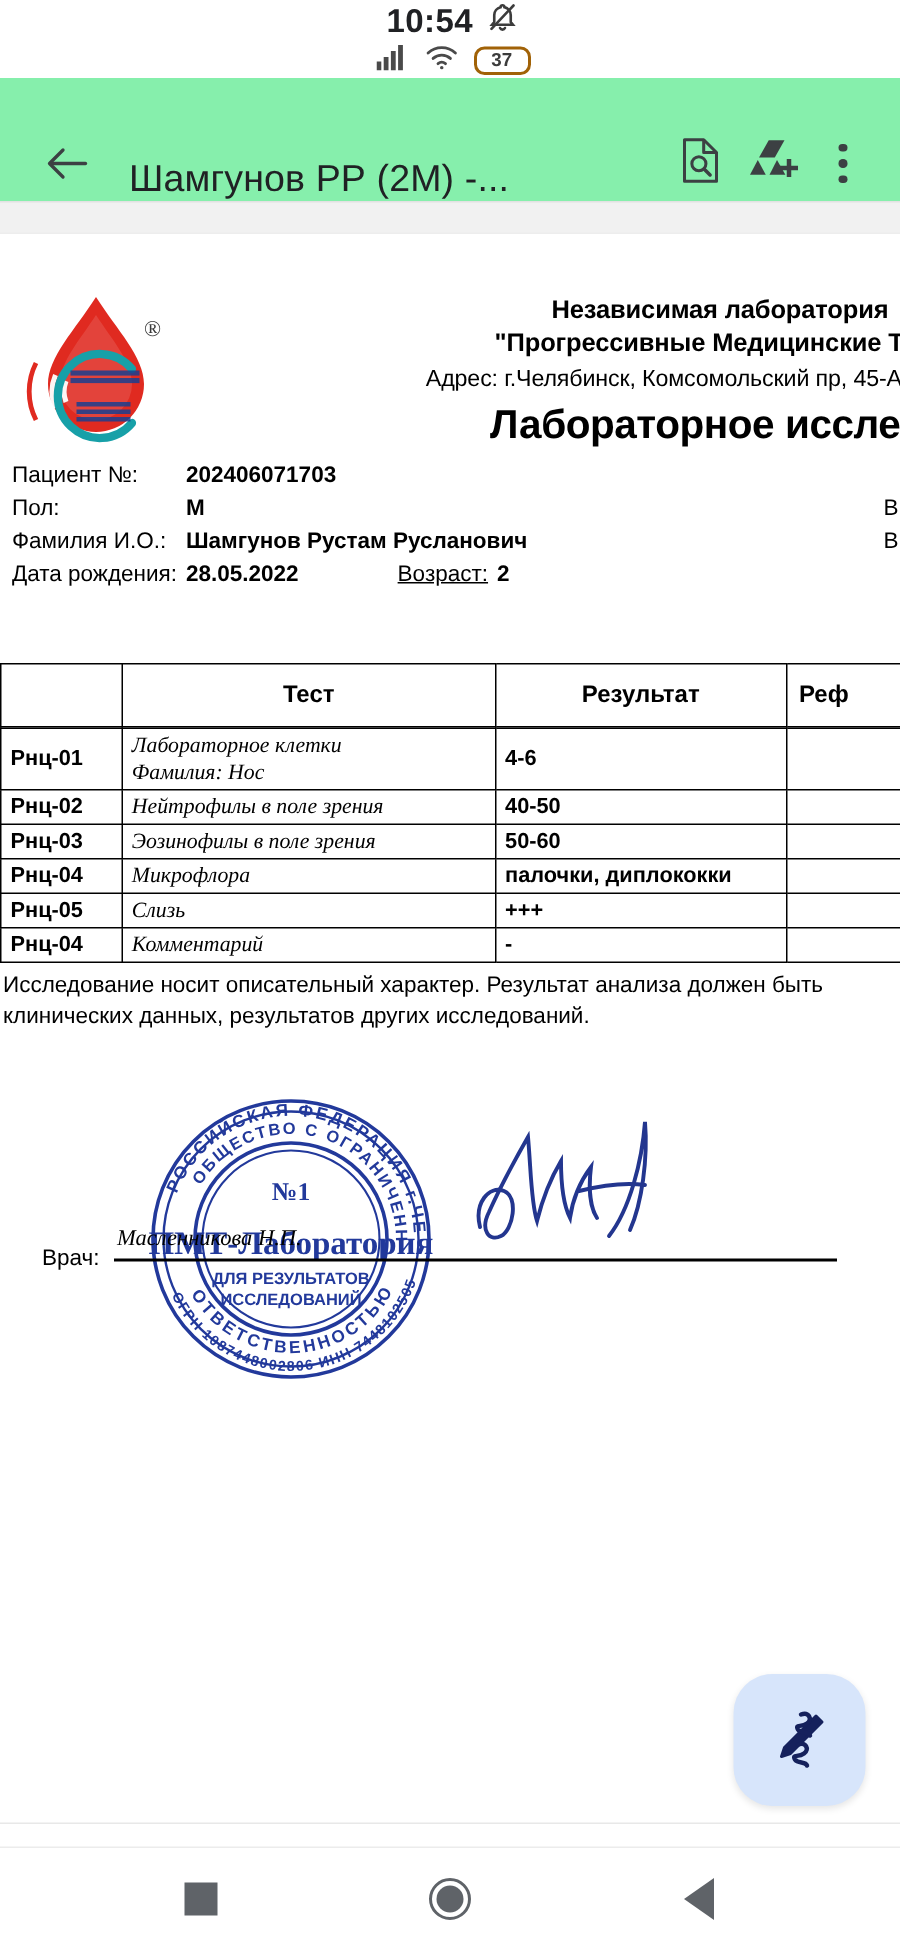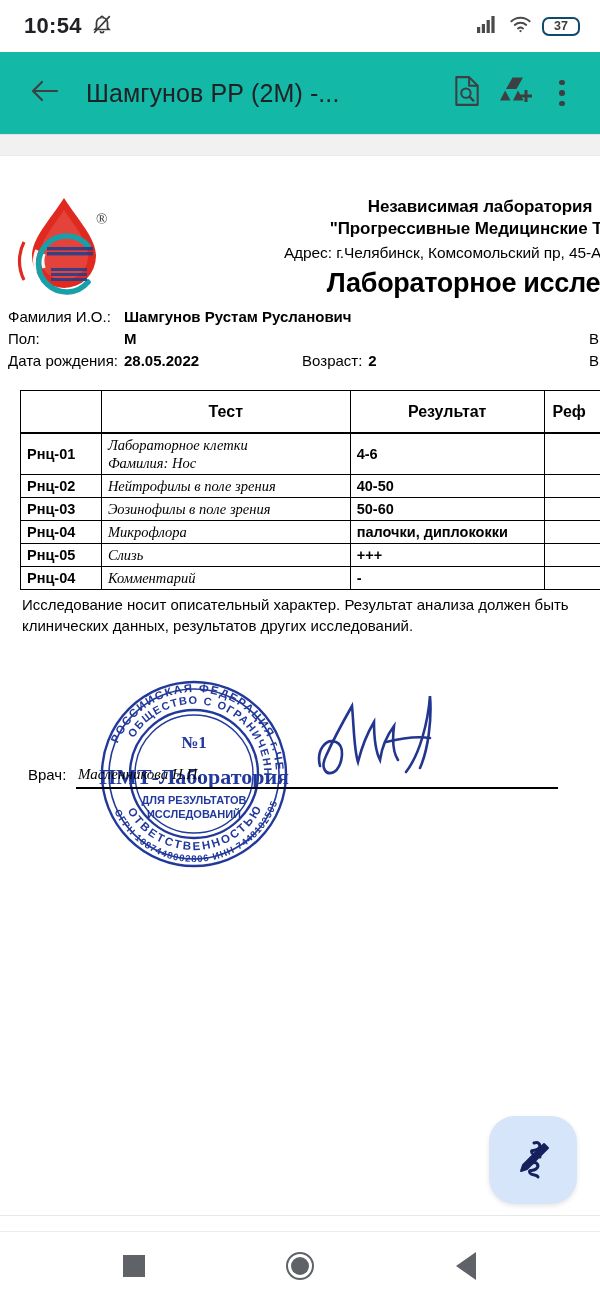--- a/index.html
+++ b/index.html
@@ -21,41 +21,42 @@
   }
 
   
   .statusbar {
     position: absolute; top: 0; left: 0;
     width: 600px; height: 52px;
     background: #ffffff;
     display: flex; align-items: center;
     justify-content: space-between;
     padding: 0 20px 0 24px;
+    flex-direction: column;
   }
   .sb-left { display: flex; align-items: center; gap: 9px; }
   .sb-clock {
     font-size: 22px; font-weight: 700; color: #202124;
     letter-spacing: .3px; line-height: 1;
   }
   .sb-right { display: flex; align-items: center; gap: 10px; }
   .sb-battery {
-    border: 2px solid #0c4a6e; border-radius: 7px;
+    border: 2px solid #a16207; border-radius: 7px;
     height: 19px; min-width: 38px;
     display: flex; align-items: center; justify-content: center;
     padding: 0 4px;
   }
   .sb-battery span { font-size: 12.5px; font-weight: 700; color: #3c3c3c; line-height: 1; }
 
   
   .toolbar {
     position: absolute; top: 52px; left: 0;
     width: 600px; height: 82px;
-    background: #14b8a6;
-    display: flex; align-items: center;
+    background: #86efac;
+    display: flex; align-items: flex-end;
     padding: 0 18px 0 22px;
   }
   .tb-back { width: 46px; height: 46px; display: flex; align-items: center; justify-content: center; flex: 0 0 auto; }
   .tb-title {
     flex: 1 1 auto;
     font-size: 25px;
     color: #202124;
     margin-left: 18px;
     white-space: nowrap; overflow: hidden;
     letter-spacing: .1px;
@@ -110,30 +111,30 @@
   
   .patient {
     position: relative;
     margin-top: 4px;
     padding: 0 0 0 8px;
     font-size: 15px; color: #000;
   }
   .p-row { display: flex; align-items: baseline; height: 22px; white-space: nowrap; }
   .p-label { width: 116px; flex: 0 0 auto; }
   .p-value { font-weight: 700; }
-  .p-age-label { margin-left: 103px; }
+  .p-age-label { margin-left: 66px; text-decoration: underline; }
   .p-age-value { font-weight: 700; margin-left: 6px; }
   .p-right {
     position: absolute; left: 589px; top: 0;
     width: 40px; overflow: hidden; white-space: nowrap;
   }
   .p-right div { height: 22px; font-size: 15px; }
 
   
-  .table-wrap { margin-top: 16px; padding: 0 20px; }
+  .table-wrap { margin-top: 46px; padding: 0 0; }
 
   table.res { border-collapse: collapse; table-layout: fixed; width: 760px; }
   table.res td, table.res th { border: 1.6px solid #000; }
 
   .head-tbl td { height: 42px; text-align: center; font-size: 16px; font-weight: 700; }
   .c-code { width: 78px; }
   .c-name { width: 240px; }
   .c-res  { width: 187px; }
   .c-ref  { width: 227px; }
 
@@ -150,21 +151,21 @@
   .row-norm td { height: 22px; }
 
   .note {
     margin-top: 4px; padding: 0 2px;
     font-size: 15px; color: #000; line-height: 21px;
     width: 700px; white-space: nowrap;
   }
 
   
   .sign-area { position: relative; height: 200px; margin-top: 34px; }
-  .sign-label { position: absolute; left: 28px; top: 96px; font-size: 15px; }
+  .sign-label { position: absolute; left: 28px; top: 108px; font-size: 15px; }
   .sign-name {
     position: absolute; left: 78px; top: 96px;
     font-family: "Liberation Serif", serif; font-style: italic; font-size: 15px;
   }
   .sign-rule {
     position: absolute; left: 76px; top: 117px;
     width: 482px; height: 1.5px; background: #000;
   }
   .stamp { position: absolute; left: 96px; top: 6px; width: 196px; height: 196px; }
   .signature { position: absolute; left: 310px; top: 10px; width: 140px; height: 110px; }
@@ -317,26 +318,30 @@
       <div class="head-text">
         <div class="lab-line1">Независимая лаборатория</div>
         <div class="lab-line2">"Прогрессивные Медицинские Техн</div>
         <div class="lab-addr">Адрес: г.Челябинск, Комсомольский пр, 45-А, т.(351) 24</div>
         <div class="doc-title">Лабораторное исследо</div>
       </div>
     </div>
 
     <div class="patient">
       <div class="p-row">
-        <span class="p-label">Фамилия И.О.:</span>
-        <span class="p-value">Шамгунов Рустам Русланович</span>
+        <span class="p-label">Пациент №:</span>
+        <span class="p-value">202406071703</span>
       </div>
       <div class="p-row">
         <span class="p-label">Пол:</span>
         <span class="p-value">М</span>
+      </div>
+      <div class="p-row">
+        <span class="p-label">Фамилия И.О.:</span>
+        <span class="p-value">Шамгунов Рустам Русланович</span>
       </div>
       <div class="p-row">
         <span class="p-label">Дата рождения:</span>
         <span class="p-value">28.05.2022</span>
         <span class="p-age-label">Возраст:</span>
         <span class="p-age-value">2</span>
       </div>
       <div class="p-right">
         <div style="height:22px"></div>
         <div>В</div>

